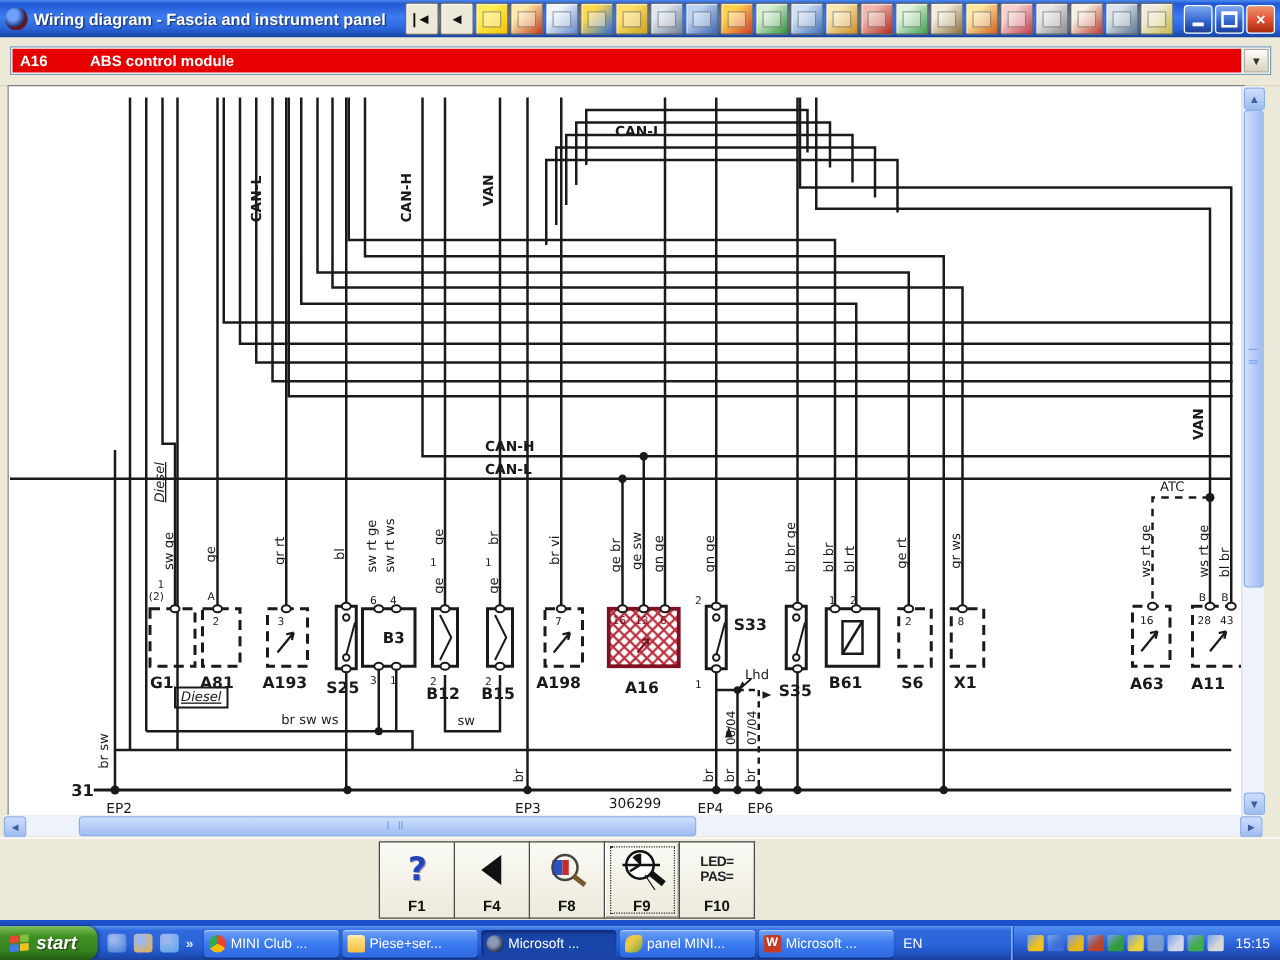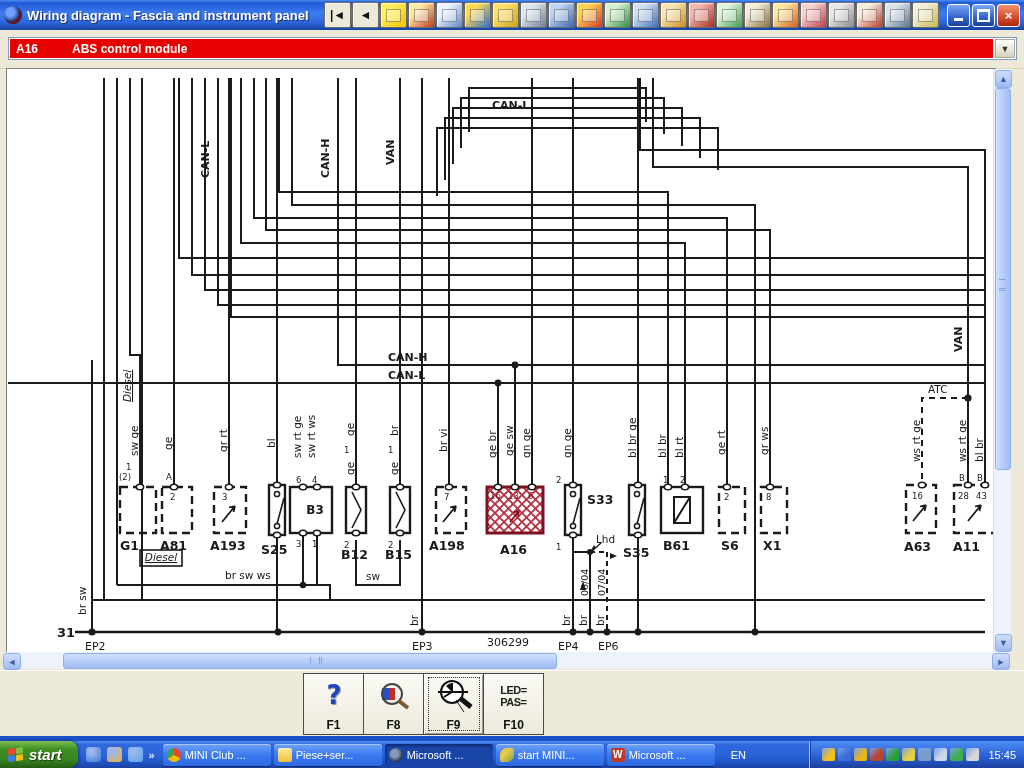--- a/index.html
+++ b/index.html
@@ -96,21 +96,21 @@
   .task.active{background:#1a45a8;box-shadow:inset 1px 2px 3px #00114488;}
   .ticon{width:14px;height:14px;border-radius:3px;flex:0 0 auto;}
   .ticon.chrome{background:conic-gradient(#ea4335 0 33%,#fbbc05 0 66%,#34a853 0 100%);
     border-radius:50%;position:relative;}
   .ticon.folder{background:linear-gradient(180deg,#ffe793,#f4bf41);border-radius:2px 3px 2px 2px;
     box-shadow:inset 0 2px 0 #fff4;}
   .ticon.autodata{background:radial-gradient(circle at 40% 40%,#8a9ab5 0 30%,#2a3550 70%,#10131f);border-radius:50%;}
   .ticon.bird{background:linear-gradient(135deg,#e9c84a 40%,#7aa33c);border-radius:50% 20% 50% 20%;}
   .ticon.word{background:#c33b27;display:flex;align-items:center;justify-content:center;
     color:#fff;font-size:10px;font-weight:bold;border-radius:2px;}
-  #lang{margin-left:8px;font-size:11px;padding:0 8px;}
+  #lang{margin-left:0;font-size:11px;padding:0 8px;}
   #tray{margin-left:auto;height:27px;display:flex;align-items:center;gap:3px;
     padding:0 8px 0 12px;background:linear-gradient(180deg,#4f8df3,#2a62d8 55%,#1c409e);
     border-left:1px solid #9cc0ff;box-shadow:inset 1px 0 0 #1b3f94;}
   .tri{width:13px;height:13px;border-radius:2px;}
   #clock{font-size:11px;margin-left:6px;}
 
   svg text{font-family:"DejaVu Sans",sans-serif;}
 </style>
 </head>
 <body>
@@ -497,20 +497,28 @@
         <div class="fbtn">
           <div class="ficon">
             <svg width="30" height="32">
               <text x="15" y="24" text-anchor="middle" font-size="26" font-weight="bold" fill="#2244bb" style="text-shadow:1px 1px 0 #99a">?</text>
             </svg>
           </div>
           <div class="flabel">F1</div>
         </div>
         <div class="fbtn">
           <div class="ficon">
+            <svg width="30" height="30">
+              <polygon points="22,3 22,27 6,15" fill="#111"></polygon>
+            </svg>
+          </div>
+          <div class="flabel">F4</div>
+        </div>
+        <div class="fbtn">
+          <div class="ficon">
             <svg width="36" height="32">
               <rect x="6" y="8" width="8" height="12" fill="#2a52c8"></rect>
               <rect x="14" y="8" width="5" height="12" fill="#c82a2a"></rect>
               <circle cx="16" cy="14" r="10" fill="none" stroke="#444" stroke-width="2"></circle>
               <line x1="23" y1="21" x2="32" y2="28" stroke="#7a5a2a" stroke-width="4"></line>
             </svg>
           </div>
           <div class="flabel">F8</div>
         </div>
         <div class="fbtn selected">
@@ -562,36 +570,36 @@
         <div class="task">
           <span class="ticon folder"></span>
           <span>Piese+ser...</span>
         </div>
         <div class="task active">
           <span class="ticon autodata"></span>
           <span>Microsoft ...</span>
         </div>
         <div class="task">
           <span class="ticon bird"></span>
-          <span>start MINI...</span>
+          <span>panel MINI...</span>
         </div>
         <div class="task">
           <span class="ticon word">W</span>
           <span>Microsoft ...</span>
         </div>
       </div>
     <div id="lang">EN</div>
     <div id="tray">
         <div class="tri" style="background: linear-gradient(135deg, rgba(255, 255, 255, 0.333), rgb(242, 194, 26) 60%);"></div>
         <div class="tri" style="background: linear-gradient(135deg, rgba(255, 255, 255, 0.333), rgb(58, 111, 216) 60%);"></div>
         <div class="tri" style="background: linear-gradient(135deg, rgba(255, 255, 255, 0.333), rgb(232, 182, 26) 60%);"></div>
         <div class="tri" style="background: linear-gradient(135deg, rgba(255, 255, 255, 0.333), rgb(184, 68, 42) 60%);"></div>
         <div class="tri" style="background: linear-gradient(135deg, rgba(255, 255, 255, 0.333), rgb(47, 158, 58) 60%);"></div>
         <div class="tri" style="background: linear-gradient(135deg, rgba(255, 255, 255, 0.333), rgb(232, 210, 58) 60%);"></div>
         <div class="tri" style="background: linear-gradient(135deg, rgba(255, 255, 255, 0.333), rgb(122, 154, 200) 60%);"></div>
         <div class="tri" style="background: linear-gradient(135deg, rgba(255, 255, 255, 0.333), rgb(207, 216, 232) 60%);"></div>
         <div class="tri" style="background: linear-gradient(135deg, rgba(255, 255, 255, 0.333), rgb(63, 174, 74) 60%);"></div>
         <div class="tri" style="background: linear-gradient(135deg, rgba(255, 255, 255, 0.333), rgb(216, 216, 216) 60%);"></div>
-        <span id="clock">15:45</span>
+        <span id="clock">15:15</span>
       </div>
   </div>
 
 </div>
 
 </body></html>

